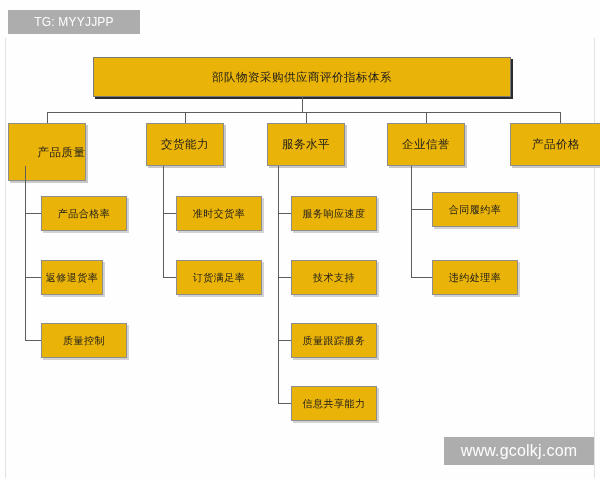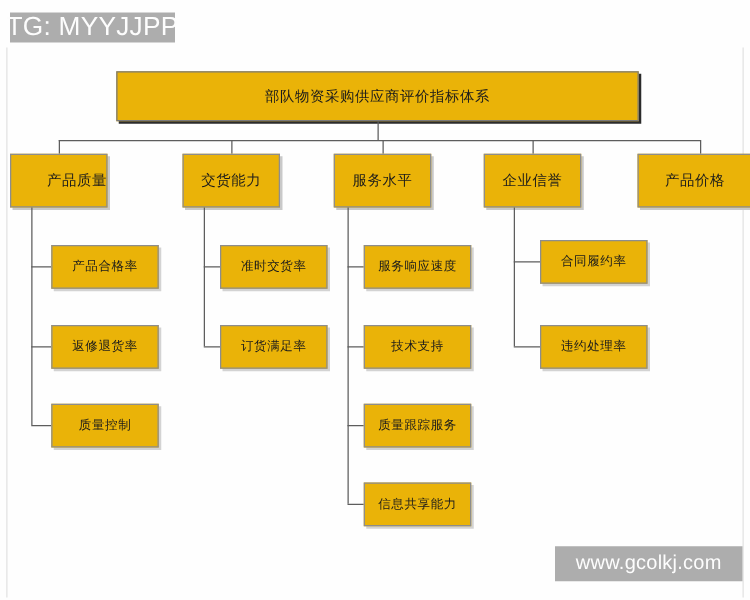--- a/index.html
+++ b/index.html
@@ -43,21 +43,21 @@
     font-family: "Liberation Sans", sans-serif;
     letter-spacing: 0.2px;
     white-space: nowrap;
     display: flex;
     align-items: center;
     justify-content: center;
   }
   #tag-top {
     left: 8px; top: 10px;
     width: 132px; height: 24px;
-    font-size: 21px;
+    font-size: 12px;
   }
   #tag-bottom {
     left: 444px; top: 437px;
     width: 150px; height: 28px;
     font-size: 16px;
   }
 
   
   .node {
     position: absolute;
@@ -109,37 +109,37 @@
   <div class="line v" style="left:302px; top:97px; height:15px;"></div>
 
   <div class="line h" style="left:47px; top:112px; width:513px;"></div>
 
   <div class="line v" style="left:47px; top:112px; height:11px;"></div>
   <div class="line v" style="left:185px; top:112px; height:11px;"></div>
   <div class="line v" style="left:306px; top:112px; height:11px;"></div>
   <div class="line v" style="left:426px; top:112px; height:11px;"></div>
   <div class="line v" style="left:560px; top:112px; height:11px;"></div>
 
-  <div class="node level2" style="left:8px; top:123px; width:78px; height:43px;padding-left:29px;">产品质量</div>
+  <div class="node level2" style="left:8px; top:123px; width:78px; height:58px;padding-left:29px;">产品质量</div>
 
   <div class="node level2" style="left:146px; top:123px; width:78px; height:43px;">交货能力</div>
 
   <div class="node level2" style="left:267px; top:123px; width:78px; height:43px;">服务水平</div>
 
   <div class="node level2" style="left:387px; top:123px; width:78px; height:43px;">企业信誉</div>
 
   <div class="node level2" style="left:510px; top:123px; width:92px; height:43px;">产品价格</div>
 
   <div class="line v" style="left:25px; top:166px; height:174px;"></div>
   <div class="line h" style="left:25px; top:213px; width:16px;"></div>
   <div class="line h" style="left:25px; top:277px; width:16px;"></div>
   <div class="line h" style="left:25px; top:340px; width:16px;"></div>
 
   <div class="node leaf" style="left:41px; top:196px; width:86px; height:35px;">产品合格率</div>
-  <div class="node leaf" style="left:41px; top:260px; width:86px; height:35px;">返修退货率</div>
+  <div class="node leaf" style="left:41px; top:260px; width:62px; height:35px;">返修退货率</div>
   <div class="node leaf" style="left:41px; top:323px; width:86px; height:35px;">质量控制</div>
 
   <div class="line v" style="left:163px; top:166px; height:111px;"></div>
   <div class="line h" style="left:163px; top:213px; width:13px;"></div>
   <div class="line h" style="left:163px; top:277px; width:13px;"></div>
 
   <div class="node leaf" style="left:176px; top:196px; width:86px; height:35px;">准时交货率</div>
   <div class="node leaf" style="left:176px; top:260px; width:86px; height:35px;">订货满足率</div>
 
   <div class="line v" style="left:278px; top:166px; height:237px;"></div>

